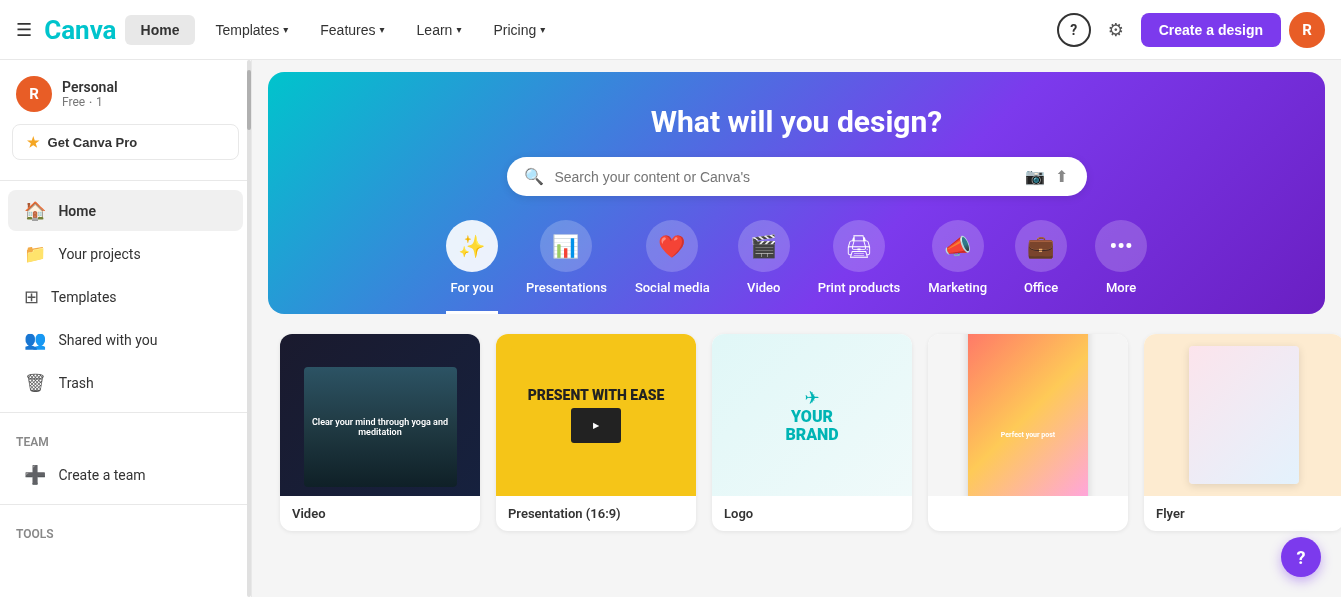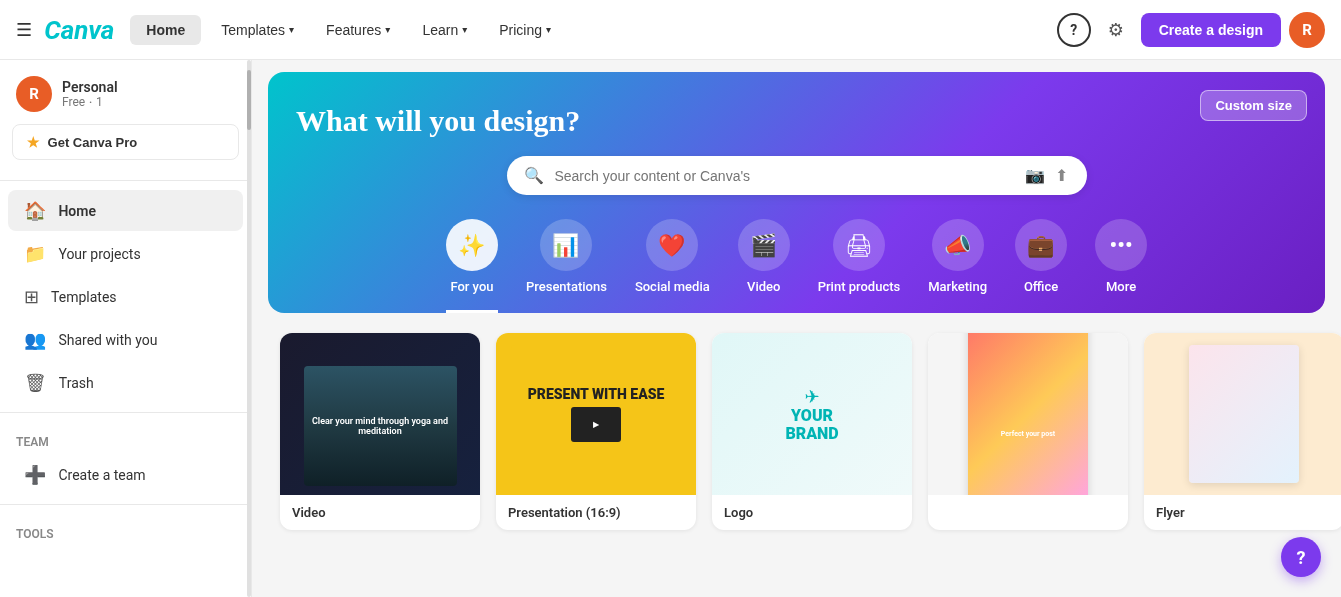--- a/index.html
+++ b/index.html
@@ -5,21 +5,21 @@
     * { box-sizing: border-box; margin: 0; padding: 0; }
     body { font-family: -apple-system, BlinkMacSystemFont, 'Segoe UI', Roboto, sans-serif; background: #f5f5f5; overflow: hidden; }
 
     
     .topnav {
       display: flex; align-items: center; height: 60px;
       background: #fff; border-bottom: 1px solid #e8e8e8;
       padding: 0 16px; gap: 8px; position: relative; z-index: 10;
     }
     .topnav-menu-icon { font-size: 18px; cursor: pointer; margin-right: 4px; color: #333; }
-    .canva-logo { font-size: 26px; font-weight: 700; color: #00c4cc; font-style: italic; margin-right: 8px; cursor: pointer; }
+    .canva-logo { font-size: 26px; font-weight: 700; color: #00c4cc; cursor: pointer; }
     .topnav-home-btn {
       background: #e8e8e8; border: none; padding: 7px 16px; border-radius: 6px;
       font-weight: 600; font-size: 14px; cursor: pointer; color: #333;
     }
     .topnav-item {
       background: none; border: none; padding: 7px 12px; font-size: 14px;
       color: #333; cursor: pointer; display: flex; align-items: center; gap: 4px;
     }
     .topnav-item .chevron { font-size: 10px; }
     .topnav-spacer { flex: 1; }
@@ -90,21 +90,21 @@
 
     
     .main { flex: 1; overflow-y: auto; }
 
     
     .hero {
       margin: 12px 16px 0;
       background: linear-gradient(135deg, #00c4cc 0%, #7c3aed 60%, #6a1fc2 100%);
       border-radius: 16px; padding: 32px 28px 0; position: relative; min-height: 200px;
     }
-    .hero-title { text-align: left; color: #fff; font-size: 30px; font-weight: 700; margin-bottom: 18px; font-family: Liberation Serif, serif; }
+    .hero-title { text-align: center; color: #fff; font-size: 30px; font-weight: 700; margin-bottom: 18px; }
     .hero-custom-size-btn {
       position: absolute; top: 18px; right: 18px;
       background: rgba(255,255,255,0.25); border: 1.5px solid rgba(255,255,255,0.5);
       color: #fff; padding: 7px 14px; border-radius: 8px; font-size: 13px;
       font-weight: 600; cursor: pointer;
     }
     .hero-search {
       display: flex; align-items: center; background: #fff; border-radius: 28px;
       padding: 10px 18px; max-width: 580px; margin: 0 auto 24px; gap: 10px;
       box-shadow: 0 2px 8px rgba(0,0,0,0.1);
@@ -277,21 +277,20 @@
       <span>Create a team</span>
     </div>
 
     <div class="sidebar-divider"></div>
     <div class="sidebar-section-label">Tools</div>
   </aside>
 
   <main class="main">
 
     <div class="hero">
-      <button class="hero-custom-size-btn">Custom size</button>
       <h1 class="hero-title">What will you design?</h1>
 
       <div class="hero-search">
         <span class="hero-search-icon">🔍</span>
         <input class="hero-search-input" type="text" placeholder="Search your content or Canva's" style="">
         <div class="hero-search-actions">
           <span>📷</span>
           <span>⬆</span>
         </div>
       </div>

